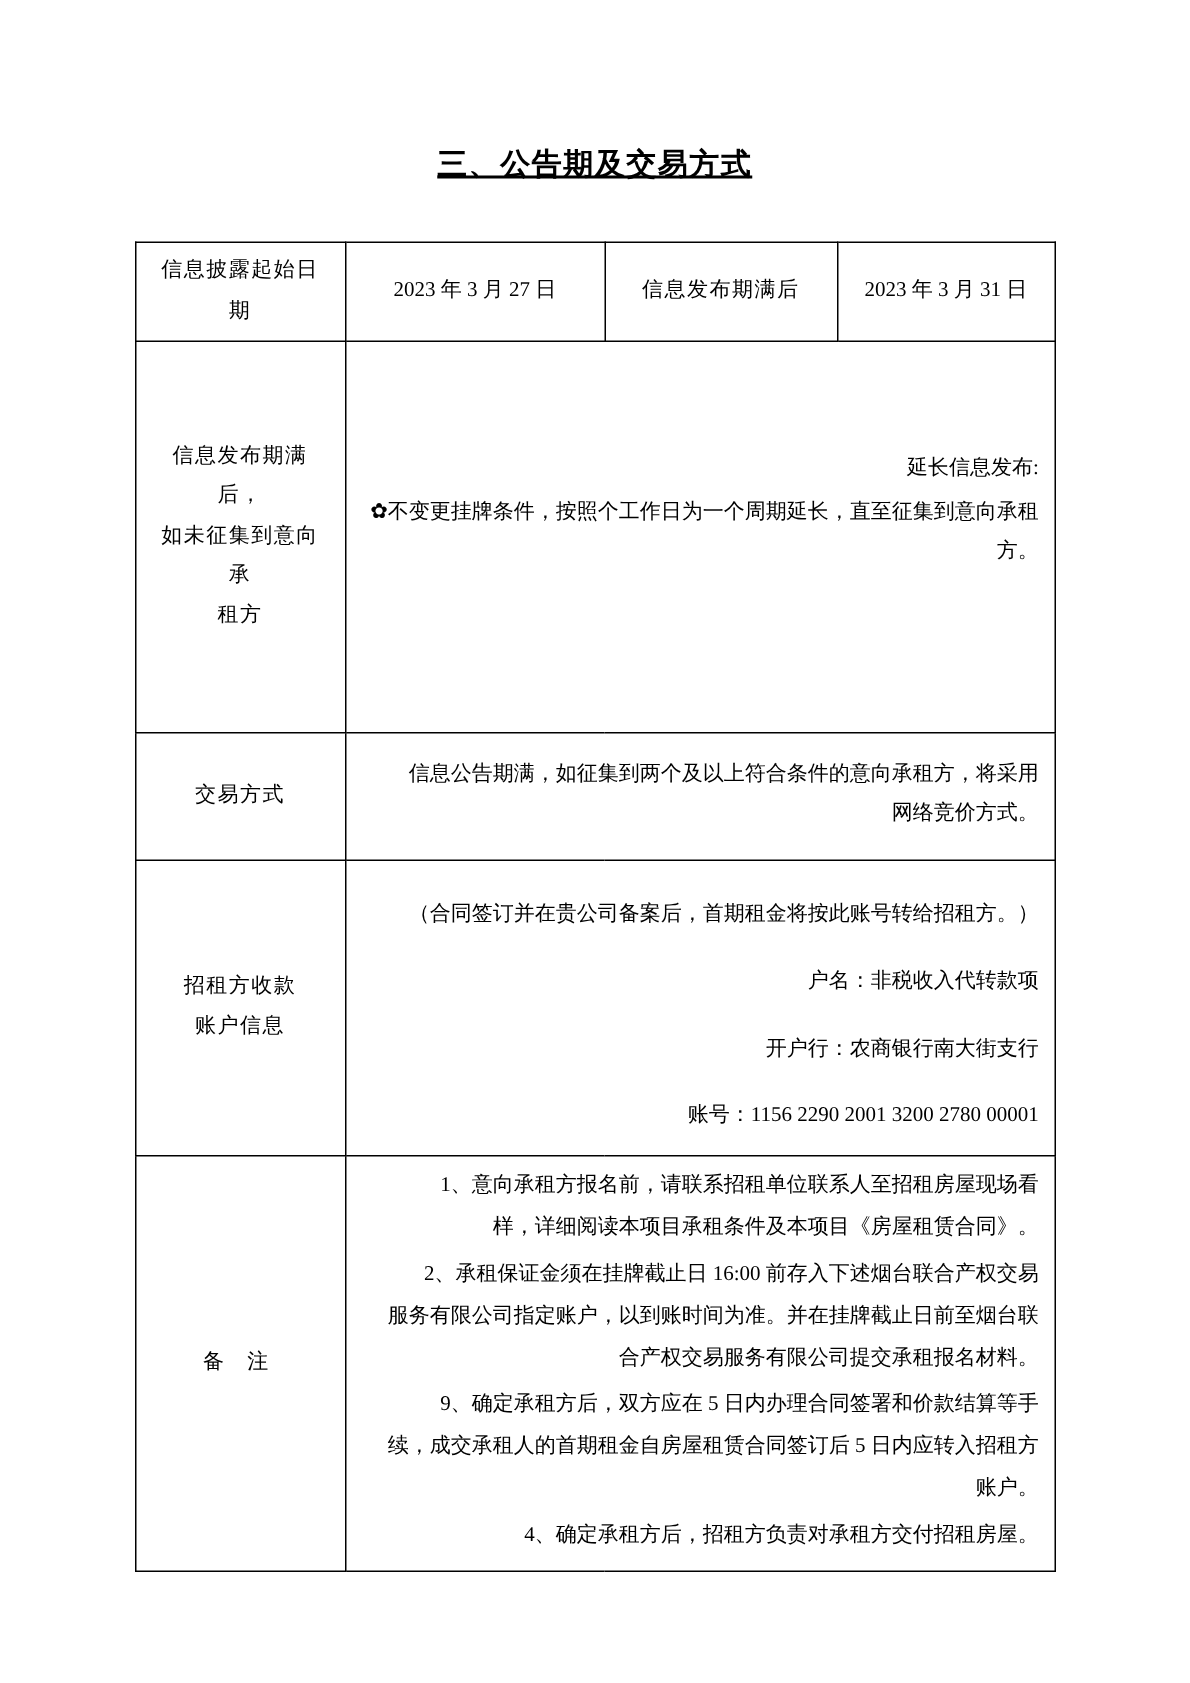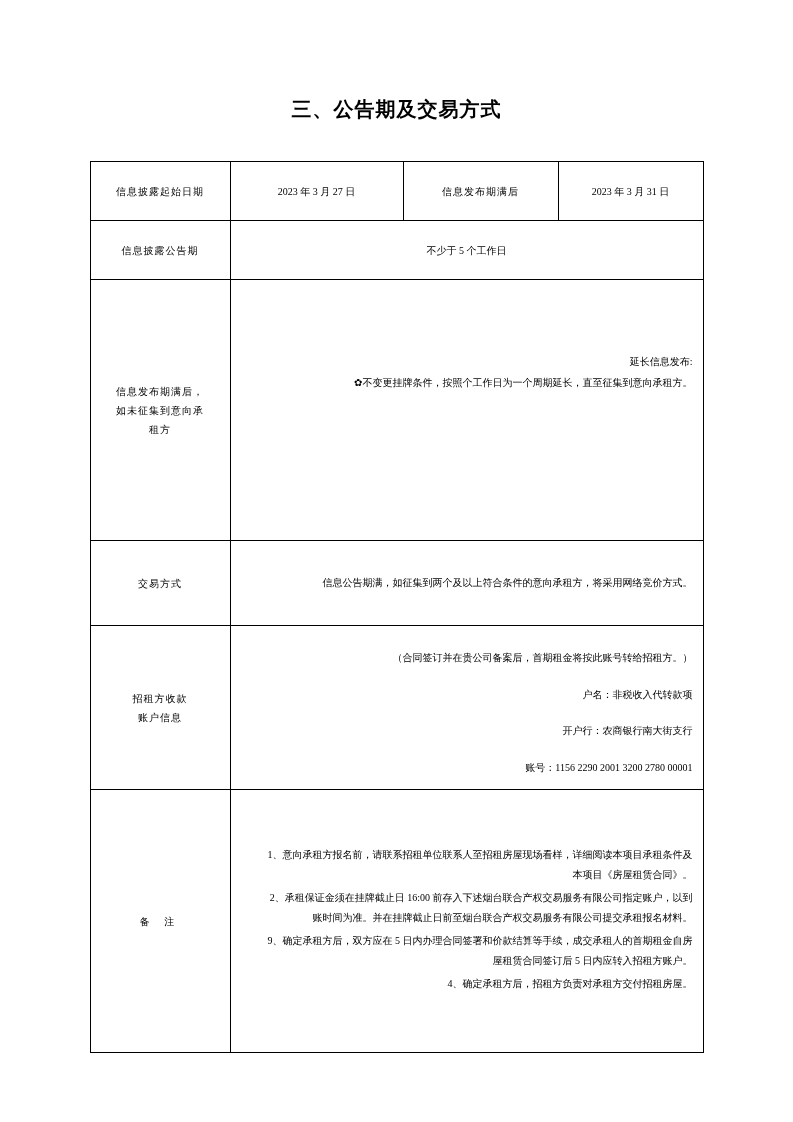--- a/index.html
+++ b/index.html
@@ -22,31 +22,32 @@
     position: relative;
   }
   .doc-title {
     text-align: center;
     font-size: 20px;
     font-weight: bold;
     letter-spacing: 1px;
     margin-top: 96px;
     margin-bottom: 0;
     font-family: "Liberation Serif", "DejaVu Serif", serif;
+    text-decoration: underline;
   }
   table.main {
     border-collapse: collapse;
     width: 613px;
     margin: 38px auto 0 auto;
     table-layout: fixed;
   }
   table.main td {
     border: 1px solid #000000;
     vertical-align: middle;
-    font-size: 10px;
+    font-size: 14px;
     line-height: 1.9;
     padding: 6px 10px;
   }
   .label-cell {
     text-align: center;
     font-size: 14px;
     letter-spacing: 1px;
     width: 140px;
   }
   .label-cell .spaced {
@@ -114,24 +115,20 @@
       <col style="width:145px">
     </colgroup>
     <tbody>
       <tr class="row-dates">
         <td class="label-cell">信息披露起始日期</td>
         <td class="val-cell num">2023 年 3 月  27 日</td>
         <td class="label-cell" style="width:155px">信息发布期满后</td>
         <td class="val-cell num">2023 年 3 月 31 日</td>
       </tr>
 
-      <tr class="row-disclose-period">
-        <td class="label-cell">信息披露公告期</td>
-        <td class="center-cell" colspan="3">不少于 5 个工作日</td>
-      </tr>
 
       <tr>
         <td class="label-cell label-two-line tall-cell">
           <div>信息发布期满后，</div>
           <div>如未征集到意向承</div>
           <div>租方</div>
         </td>
         <td class="body-cell" colspan="3" style="vertical-align:top; padding-top:72px;">
           <p>延长信息发布:</p>
           <p>✿不变更挂牌条件，按照个工作日为一个周期延长，直至征集到意向承租方。</p>

